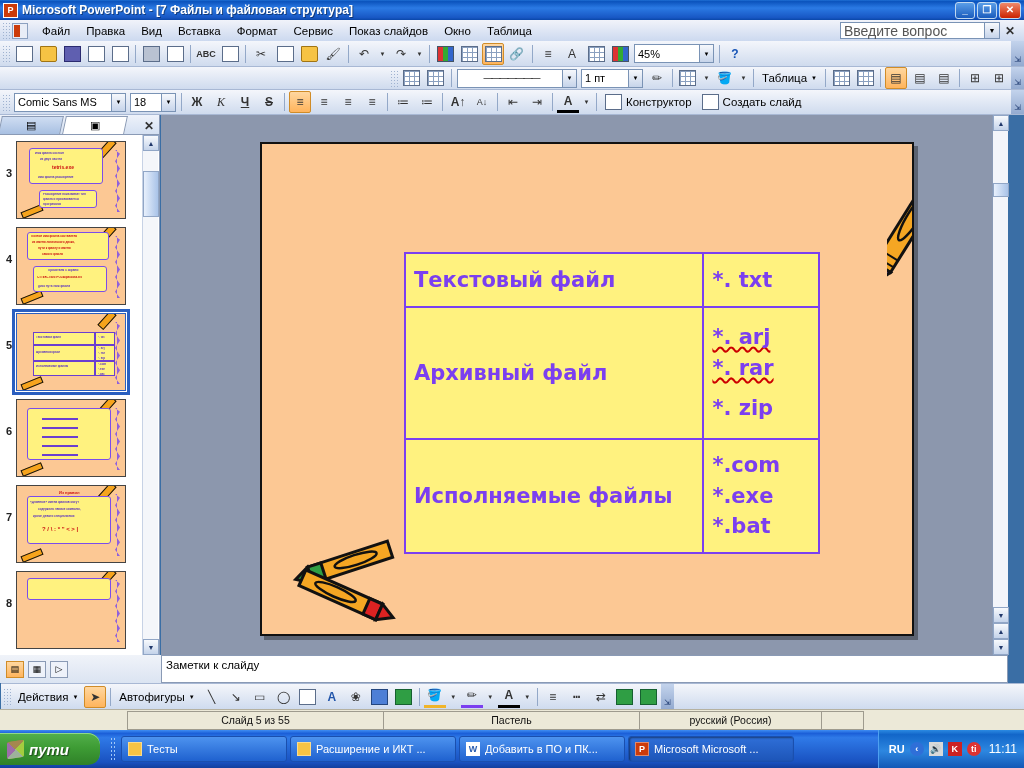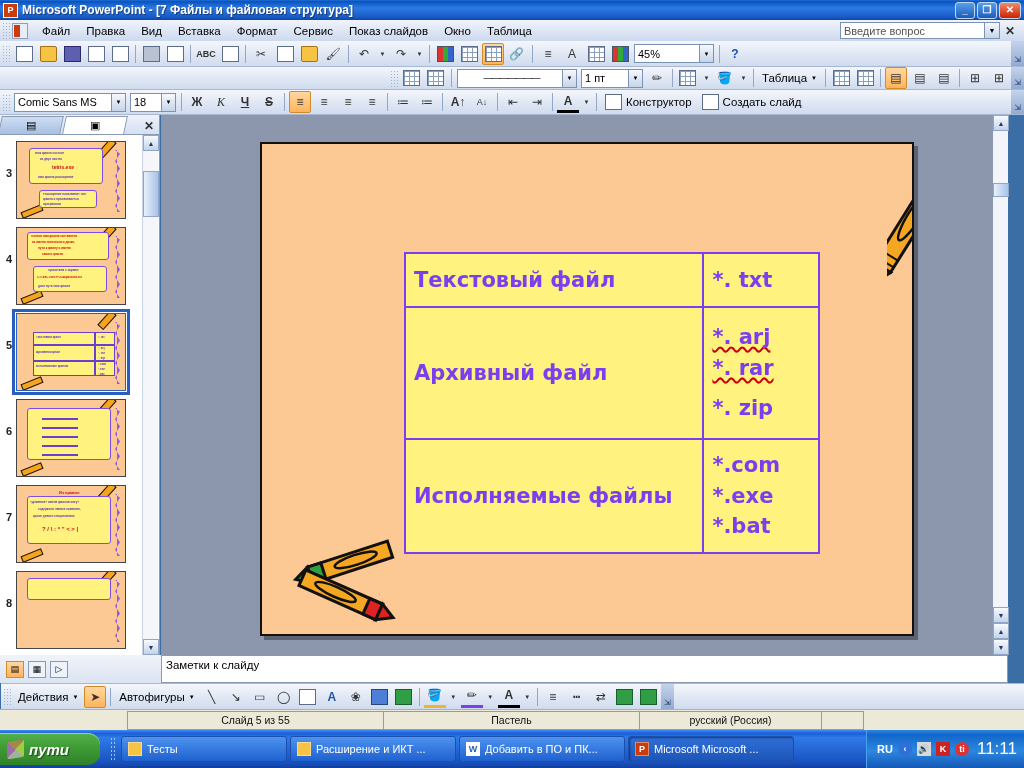--- a/index.html
+++ b/index.html
@@ -62,21 +62,21 @@
   }
   .menu-item {
     padding:3px 8px; color:#000; font-size:11.5px; white-space:nowrap;
     font-family:"Liberation Sans", sans-serif;
   }
   .ask-box {
     margin-left:auto; display:flex; align-items:center; padding-right:4px;
   }
   .ask-input {
     width:145px; height:17px; background:#fff; border:1px solid #7a93b5;
-    font-size:11px; color:#555; padding:1px 3px; display:flex; align-items:center;
+    font-size:14px; color:#555; padding:1px 3px; display:flex; align-items:center;
   }
   .ask-arrow {
     width:15px; height:17px; background:linear-gradient(to bottom,#f6f8fc,#c6d4ea);
     border:1px solid #7a93b5; border-left:none;
     display:flex; align-items:center; justify-content:center; font-size:7px;
   }
   .ask-x { padding:0 5px; font-size:12px; font-weight:bold; color:#333; }
 
   
   .toolbar {
@@ -340,21 +340,21 @@
   .task-ico.ppt{background:#cc3b0a;color:#fff;font-size:9px;display:flex;align-items:center;justify-content:center;font-weight:bold;}
   .tray {
     margin-left:auto; height:38px; flex:0 0 auto;
     background:linear-gradient(to bottom,#2b8ae2 0%,#1266c9 12%,#2d87e0 55%,#1358b6 100%);
     display:flex; align-items:center; gap:5px; padding:0 7px 0 10px;
     border-left:1px solid #4ea0f0;
   }
   .tray-lang { color:#fff; font-size:11px; font-weight:bold; }
   .tray-ic { width:14px; height:14px; display:flex; align-items:center; justify-content:center;
     font-size:9px; font-weight:bold; color:#fff; }
-  .tray-clock { color:#fff; font-size:17px; margin-left:3px; }
+  .tray-clock { color:#fff; font-size:12px; margin-left:3px; }
 </style>
 </head>
 <body>
 
 <div id="app">
 
   <div class="titlebar">
     <div class="tb-icon">P</div>
     <div class="tb-title">Microsoft PowerPoint - [7 Файлы и файловая структура]</div>
     <div class="tb-buttons">

